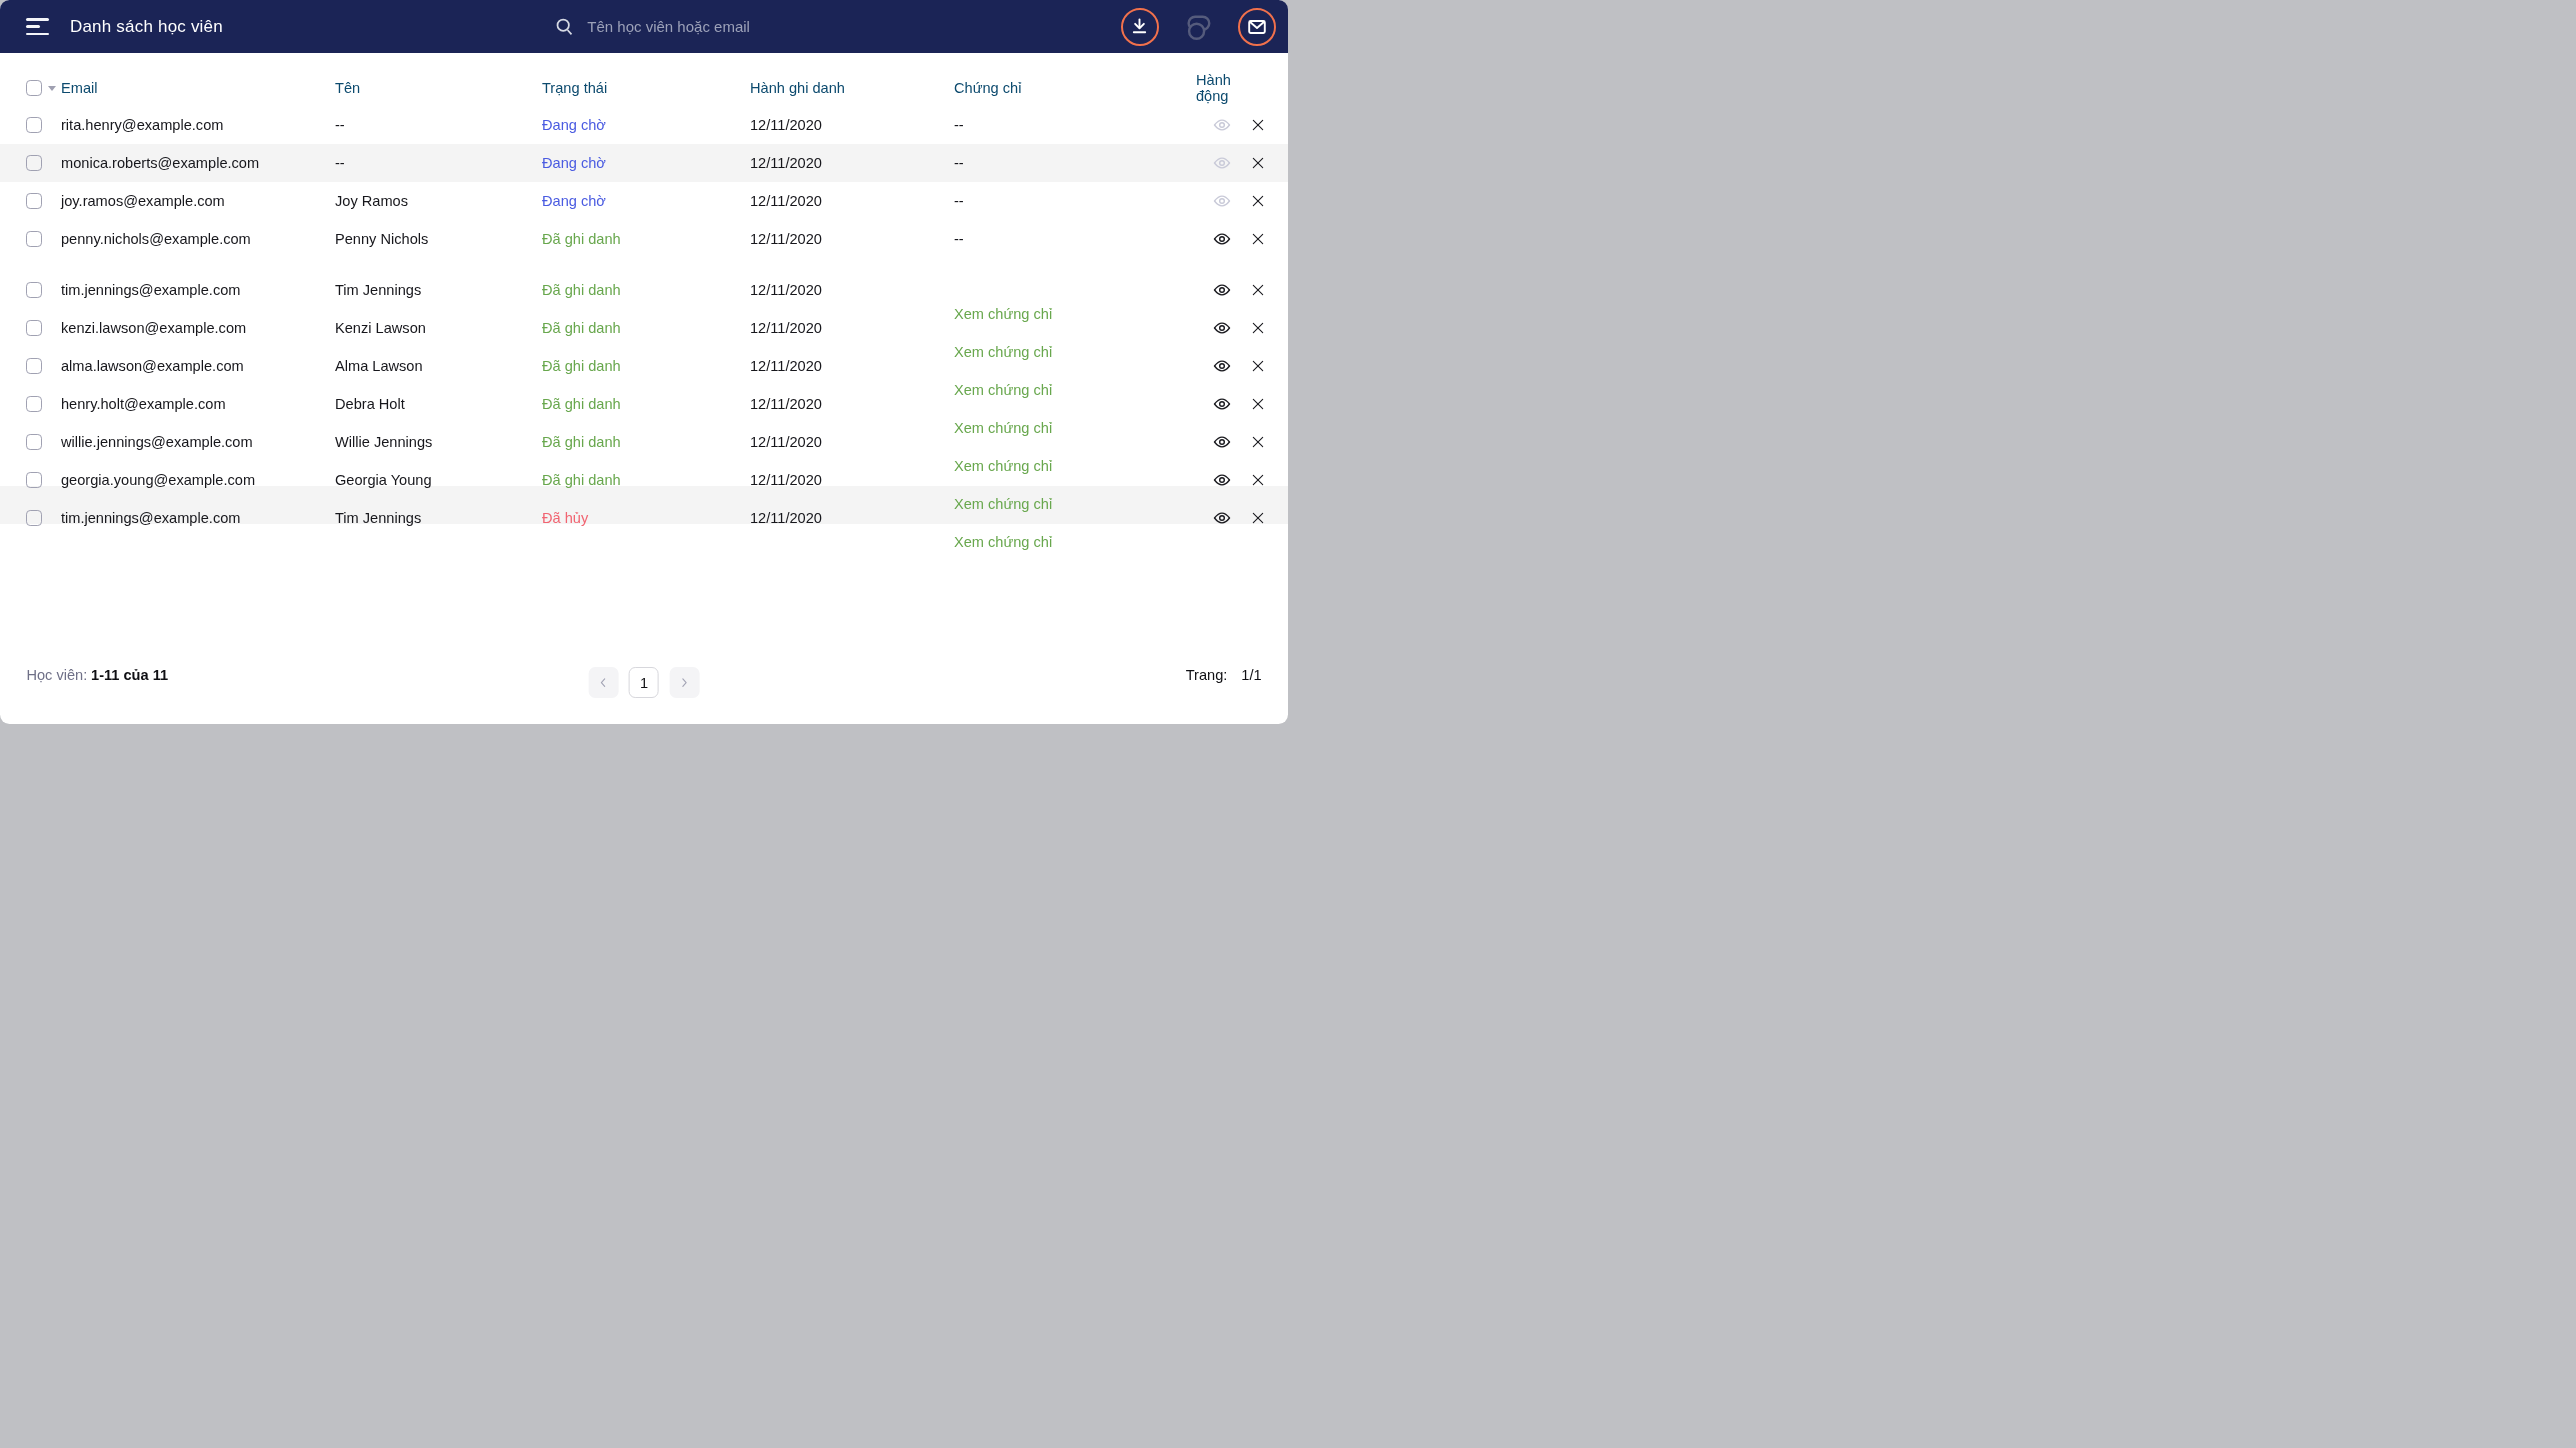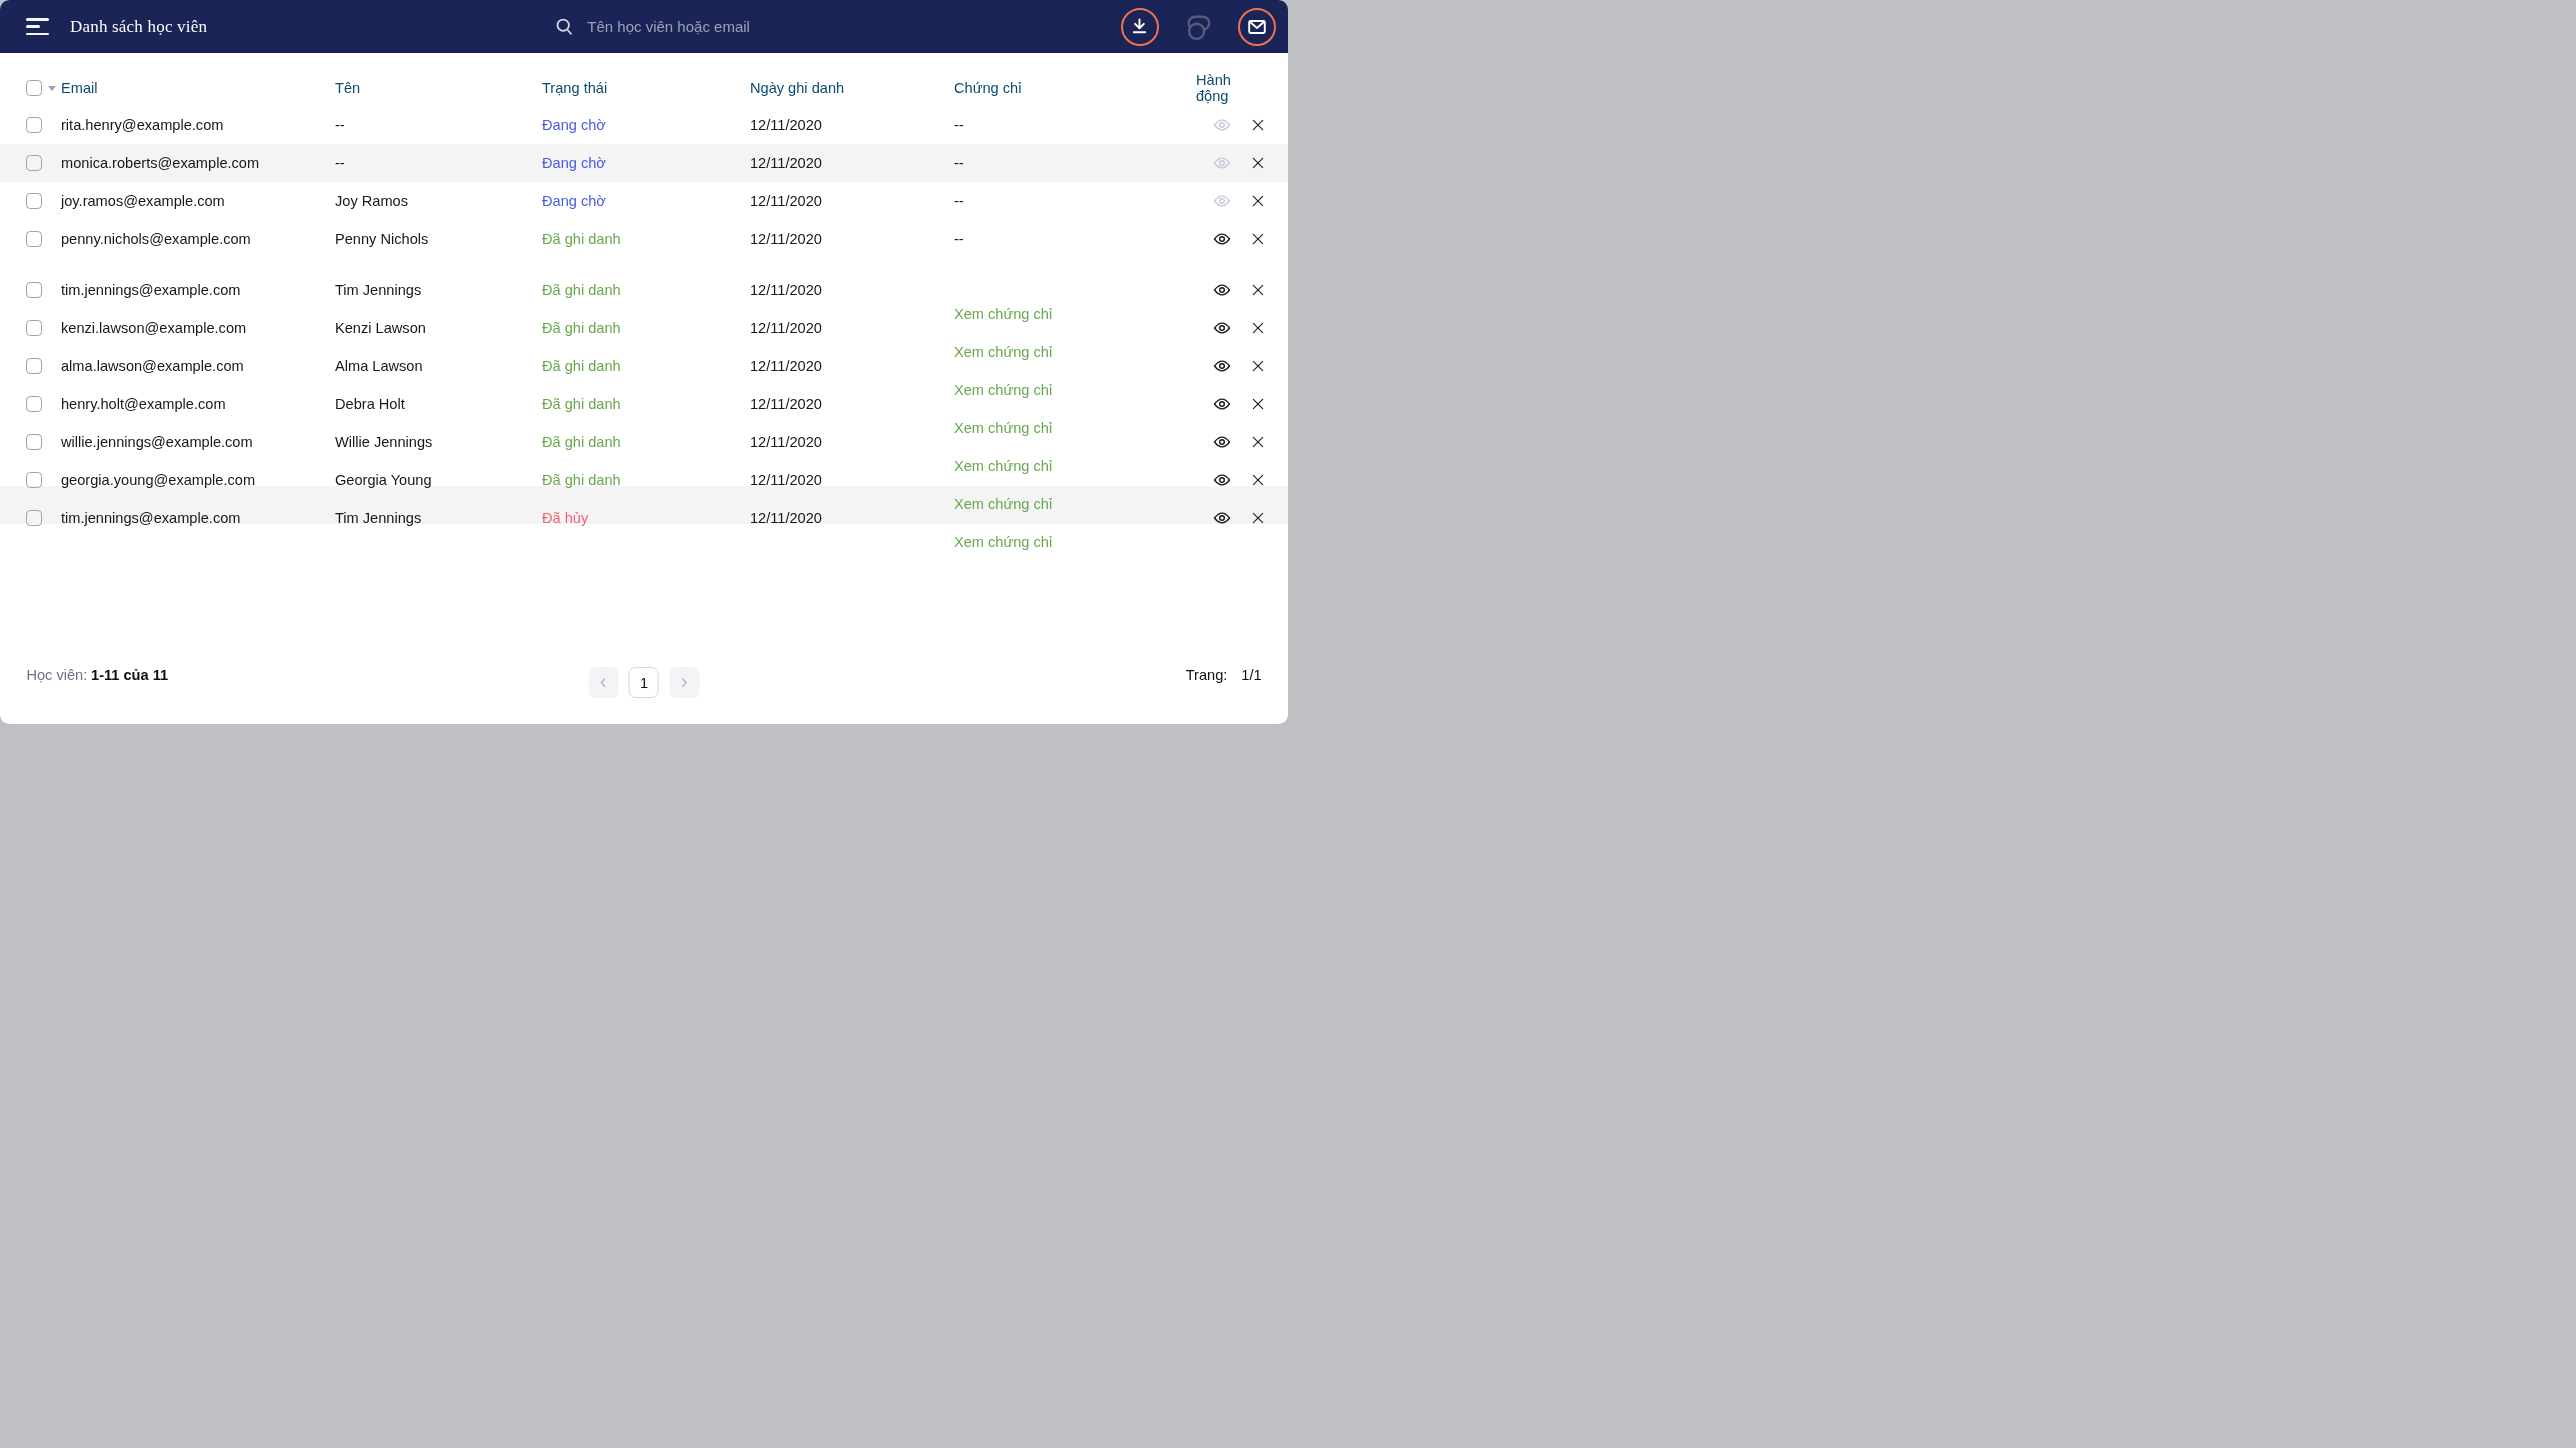--- a/index.html
+++ b/index.html
@@ -32,21 +32,20 @@
   }
   .hamburger span { display: block; height: 2.5px; background: #f4f5f9; border-radius: 1.9px; }
   .hamburger span:nth-child(1) { width: 22.6px; }
   .hamburger span:nth-child(2) { width: 14px; }
   .hamburger span:nth-child(3) { width: 22.6px; }
   .appbar-title {
     margin-left: 21px;
     color: #ffffff;
     font-size: 17px;
     letter-spacing: 0.2px;
-    font-family: Liberation Serif, serif;
   }
   .searchbox {
     position: absolute;
     left: 554px; top: 0;
     height: 53px; width: 490px;
     display: flex; align-items: center; gap: 12.3px; justify-content: flex-end;
   }
   .searchbox input {
     flex: 1;
     background: transparent;
@@ -195,21 +194,21 @@
   </div>
 
   <div class="thead">
     <div class="cell-check">
       <div class="checkbox" role="checkbox" aria-checked="false"></div>
       <div class="sort-caret"></div>
     </div>
     <div>Email</div>
     <div>Tên</div>
     <div>Trạng thái</div>
-    <div>Ngày ghi danh</div>
+    <div>Hành ghi danh</div>
     <div>Chứng chỉ</div>
     <div class="cell-actions">Hành động</div>
   </div>
 
   <div>
     <div class="trow">
       <div class="cell-check">
         <div class="checkbox" role="checkbox" aria-checked="false"></div>
       </div>
       <div>rita.henry@example.com</div>

